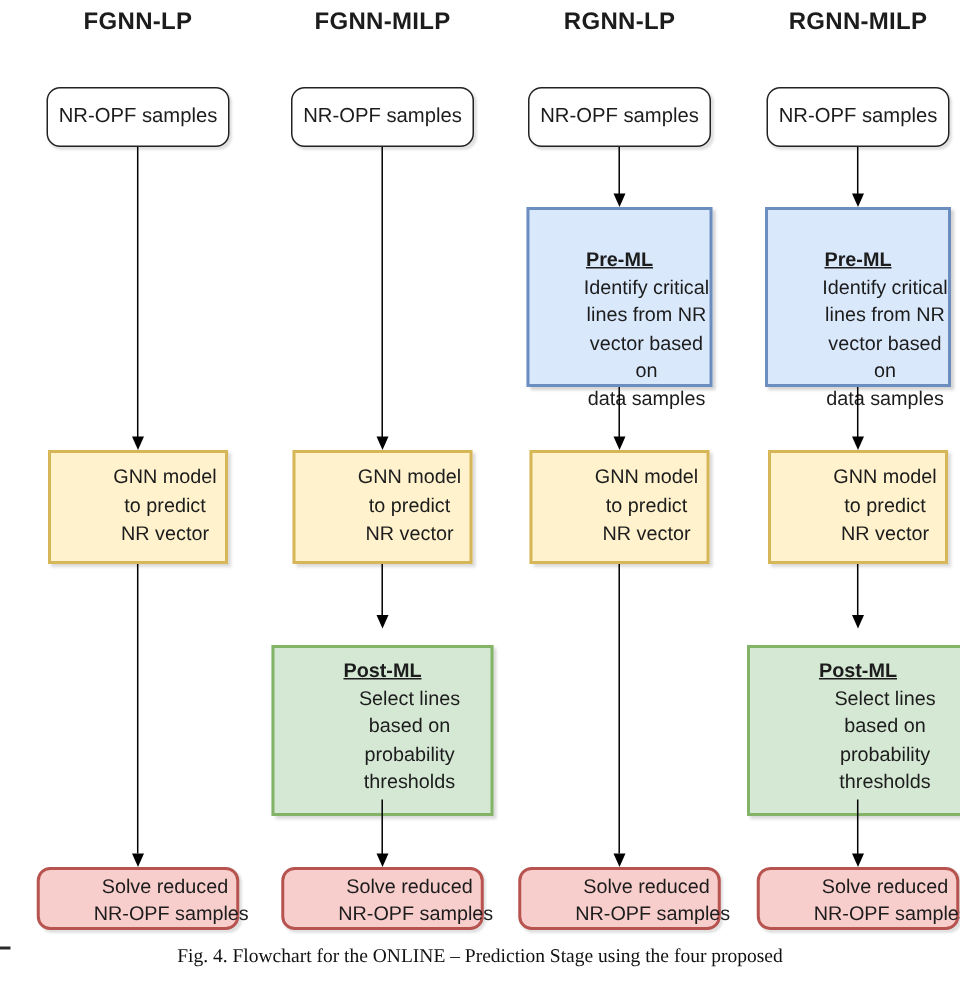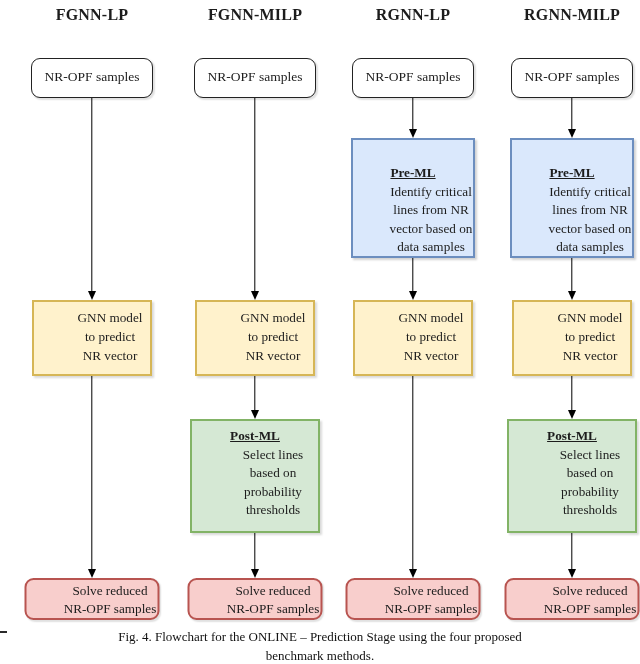--- a/index.html
+++ b/index.html
@@ -3,40 +3,40 @@
 <meta charset="utf-8">
 <style>
   html,body{margin:0;padding:0;background:#ffffff;}
   #canvas{
     position:relative;width:640px;height:664px;background:#ffffff;overflow:hidden;
     font-family:"Liberation Serif",serif;color:#1c1c1c;
   }
   .col{position:absolute;top:0;left:var(--cx);width:0;height:100%;}
   .node{
     position:absolute;left:0;transform:translateX(-50%);box-sizing:border-box;
-    text-align:center;font-family:Liberation Serif, serif;color:#1c1c1c;
+    text-align:center;font-family:Liberation Sans, sans-serif;color:#1c1c1c;
   }
   .header{top:6px;white-space:nowrap;font-weight:bold;font-size:16px;letter-spacing:.2px;}
   .input-box{
     top:58px;width:122px;height:40px;background:#ffffff;border:1.6px solid #222;
     border-radius:9px;font-size:13.5px;line-height:36px;white-space:nowrap;
     box-shadow:1.5px 1.5px 1.5px rgba(0,0,0,.12);
   }
   .pre-box{
     top:138px;width:124px;height:120px;background:var(--pre-ml-fill,#dae8fc);
     border:2.8px solid var(--pre-ml-border,#6c8ebf);font-size:13.2px;line-height:18.6px;
     padding-top:24px;box-shadow:2px 2px 2px rgba(0,0,0,.18);
   }
   .gnn-box{
     top:300px;width:120px;height:76px;background:var(--gnn-fill,#fff2cc);
     border:2.6px solid var(--gnn-border,#d6b656);font-size:13.2px;line-height:18.8px;
     padding-top:7px;box-shadow:2px 2px 2px rgba(0,0,0,.15);
   }
   .post-box{
-    top:419px;width:130px;height:114px;background:var(--post-ml-fill,#d5e8d4);
+    top:430px;width:148px;height:114px;background:var(--post-ml-fill,#d5e8d4);
     border:2.8px solid var(--post-ml-border,#82b366);font-size:13.2px;line-height:18.6px;
     padding-top:6px;box-shadow:2px 2px 2px rgba(0,0,0,.15);
   }
   .solve-box{
     top:578px;width:135px;height:42px;background:var(--solve-fill,#f8cecc);
     border:2px solid var(--solve-border,#b85450);border-radius:9px;
     font-size:13.2px;line-height:18px;padding-top:2px;white-space:nowrap;
     box-shadow:1.5px 1.5px 1.5px rgba(0,0,0,.12);
   }
   .bt{display:block;font-weight:bold;text-decoration:underline;}
@@ -171,16 +171,15 @@
     <div class="node solve-box">
       <span class="ln">Solve reduced</span>
       <span class="ln">NR-OPF samples</span>
     </div>
   </div>
 
   <div class="stray"></div>
 
   <div class="caption">
     <div>Fig. 4. Flowchart for the ONLINE – Prediction Stage using the four proposed</div>
-    <div>benchmark methods.</div>
   </div>
 
 </div>
 
 </body></html>

